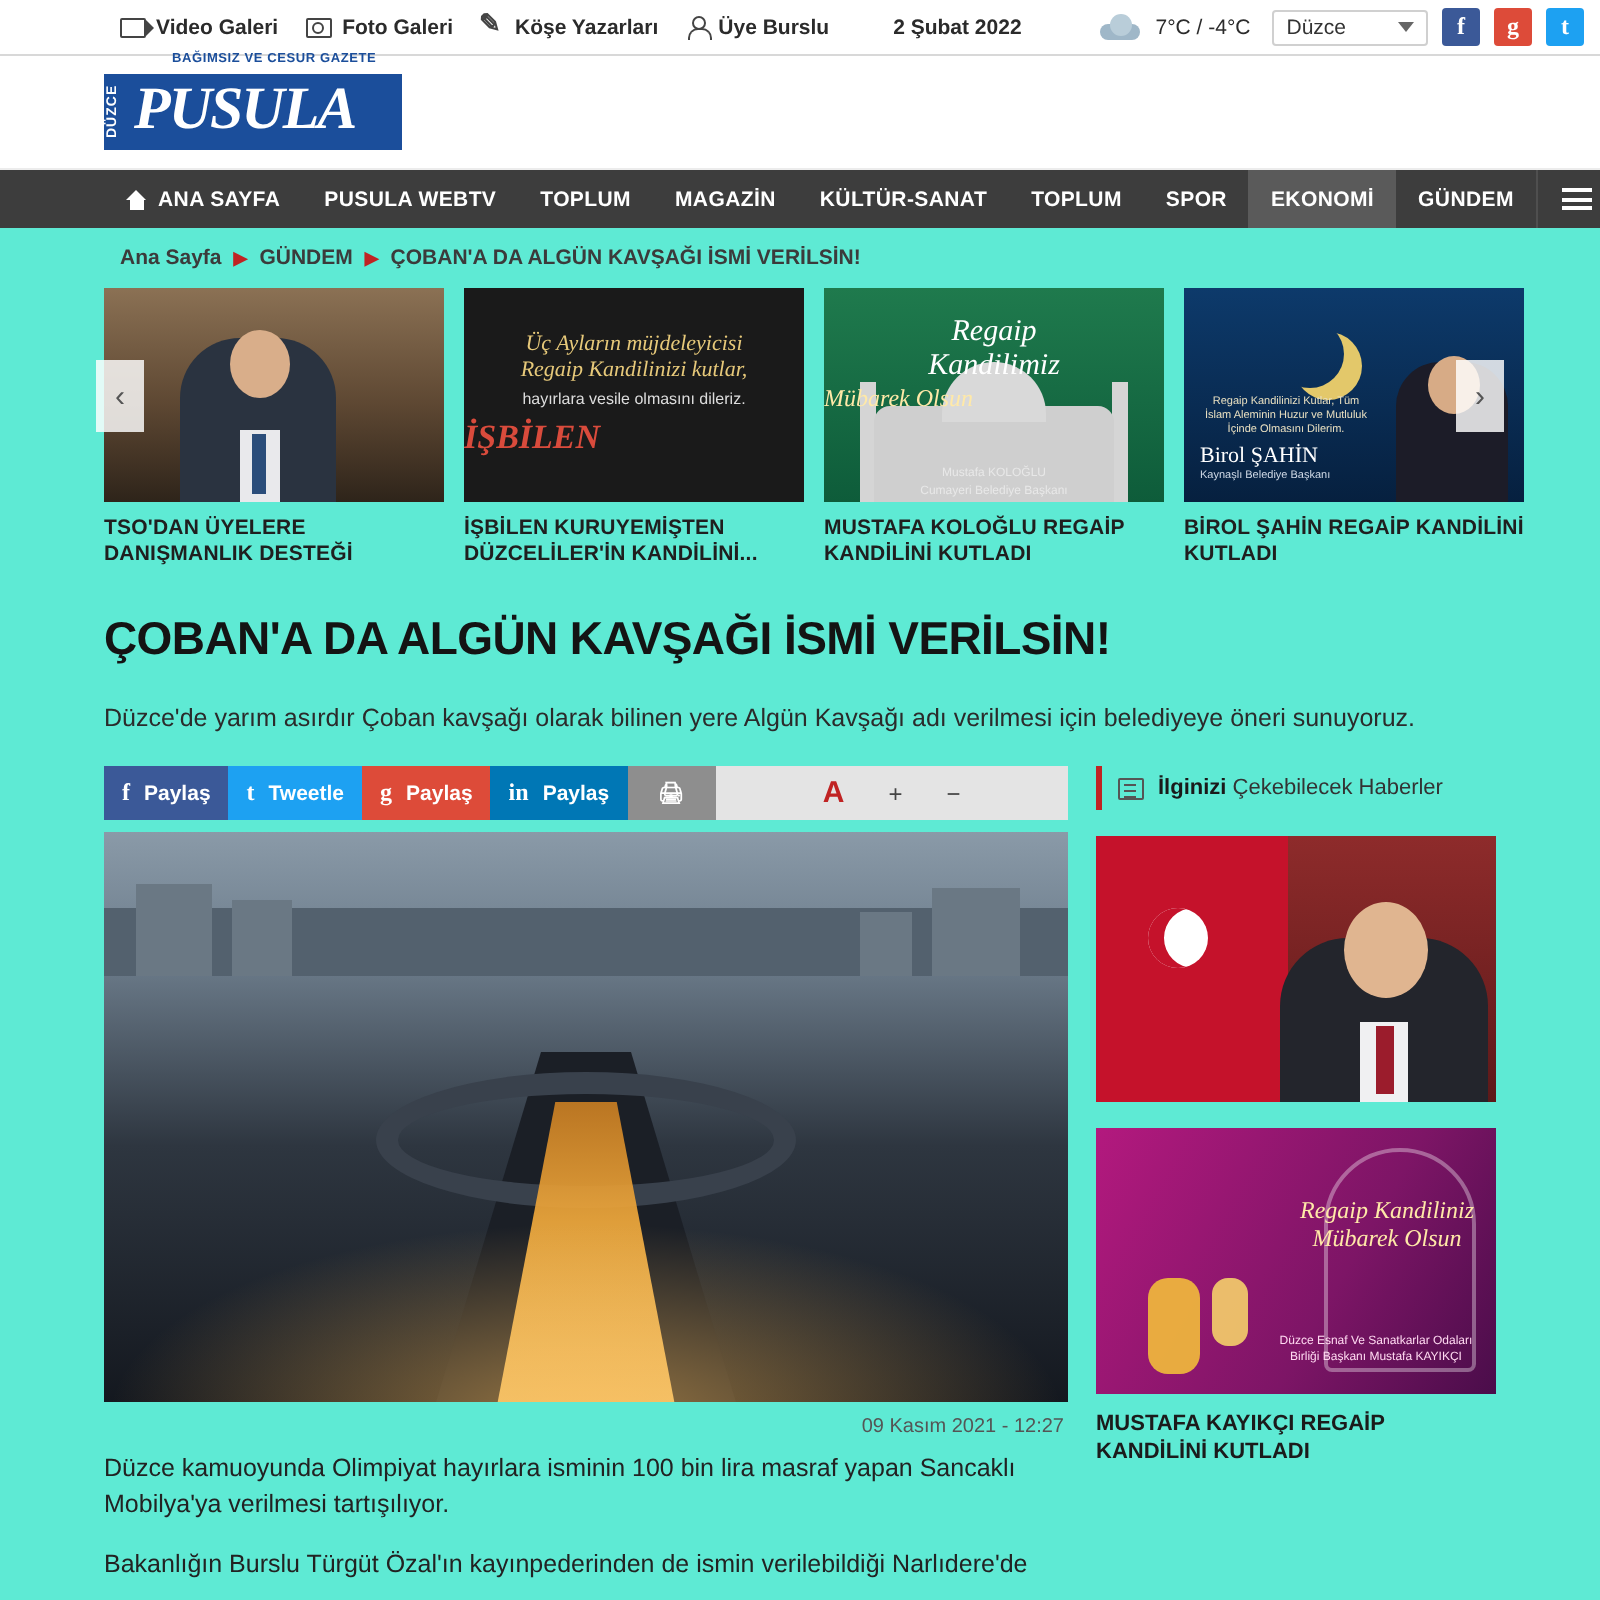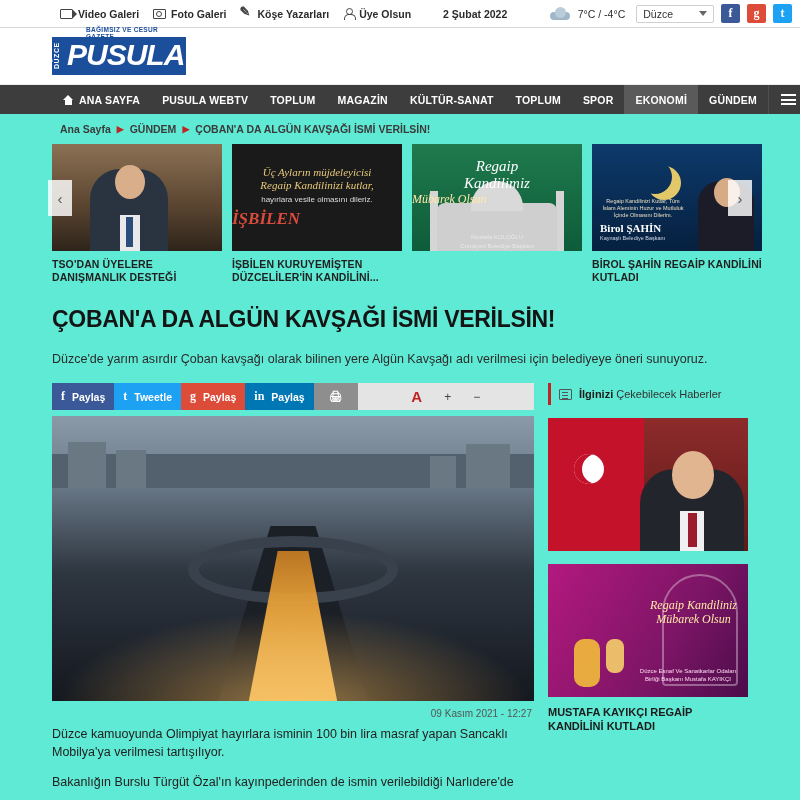--- a/index.html
+++ b/index.html
@@ -101,22 +101,22 @@
   .logo-main {
     display: flex; align-items: stretch;
   }
   .logo-duzce {
     background: #1b4e9b; color: #fff; font-size: 7px; font-weight: bold;
     writing-mode: vertical-rl; transform: rotate(180deg);
     padding: 2px 1px; letter-spacing: .5px; text-align: center; line-height: 8px;
   }
   .logo-word {
     background: #1b4e9b; color: #fff;
-    font-family: Liberation Sans, sans-serif; font-weight: bold; font-style: italic;
-    font-size: 30px; letter-spacing: -1px; padding: 1px 2px 3px 5px;
+    font-family: Liberation Serif, serif; font-weight: bold; font-style: italic;
+    font-size: 30px; letter-spacing: -1px; padding: 1px 23px 3px 5px;
   }
 
   
   .navbar {
     height: 29px; background: #3d3d3d;
     display: flex; align-items: stretch;
     padding-left: 52px; position: relative;
   }
   .nav-item {
     color: #fff; font-size: 10.5px; font-weight: bold;
@@ -285,21 +285,21 @@
   .sart2 .sub { position: absolute; left: 88px; bottom: 14px; right: 8px; text-align: center; color: #ffd9f1; font-size: 6px; line-height: 8px; }
 
   .thumb-text-lines { position: absolute; inset: 0; display: flex; flex-direction: column; justify-content: center; }
   .tl1 { color: #e7c97a; font-family: "Liberation Serif", serif; font-style: italic; font-size: 11px; line-height: 13px; text-align: center; }
   .tl2 { color: #ddd; font-size: 8px; line-height: 11px; text-align: center; margin-top: 2px; }
   .tl3 { color: #d94b3c; font-family: "Liberation Serif", serif; font-weight: bold; font-style: italic; font-size: 17px; margin-top: 4px; }
   .g1 { color: #fff; font-family: "Liberation Serif", serif; font-style: italic; font-size: 15px; line-height: 17px; text-align: center; }
   .g2 { color: #ffe9a8; font-family: "Liberation Serif", serif; font-style: italic; font-size: 12px; }
   .g3 { color: #e8e8e8; font-size: 6px; margin-top: 26px; text-align: center; line-height: 8px; }
   .b1 { color: #e8dfc0; font-size: 5.5px; line-height: 7px; text-align: center; width: 86px; }
-  .b2 { color: #fff; font-family: "Liberation Serif", serif; font-weight: bold; font-size: 11px; margin-top: 3px; }
+  .b2 { color: #fff; font-family: "Liberation Serif", serif; font-weight: normal; font-size: 11px; margin-top: 3px; }
   .b3 { color: #cfd9e6; font-size: 5.5px; margin-top: 1px; }
 </style>
 </head>
 <body>
 
 <div class="page">
 
   <div class="topbar">
     <div class="topbar-left">
       <div class="tb-item">
@@ -309,21 +309,21 @@
       <div class="tb-item">
         <span class="tb-icon photo"></span>
         <span>Foto Galeri</span>
       </div>
       <div class="tb-item">
         <span class="tb-icon pen"></span>
         <span>Köşe Yazarları</span>
       </div>
       <div class="tb-item">
         <span class="tb-icon user"></span>
-        <span>Üye Olsun</span>
+        <span>Üye Burslu</span>
       </div>
       <div class="tb-date">2 Şubat 2022</div>
     </div>
     <div class="topbar-right">
       <div class="weather">
         <span class="cloud-icon"></span>
         <span>7°C / -4°C</span>
       </div>
       <div class="city-select">
         <span>Düzce</span>
@@ -409,20 +409,21 @@
           <div class="mosque"></div>
           <div class="dome"></div>
         <div class="thumb-text-lines" style="justify-content:flex-start;padding-top:14px;">
           <div class="g1">Regaip</div>
           <div class="g1">Kandilimiz</div>
           <div class="g2">Mübarek Olsun</div>
           <div class="g3">Mustafa KOLOĞLU</div>
           <div class="g3" style="margin-top:1px">Cumayeri Belediye Başkanı</div>
         </div>
       </div>
+      <div class="slide-title">MUSTAFA KOLOĞLU REGAİP KANDİLİNİ KUTLADI</div>
     </div>
 
     <div class="slide-card">
       <div class="slide-thumb art4">
         <div class="moon"></div>
           <div class="man"></div>
           <div class="mhead"></div>
         <div class="thumb-text-lines" style="align-items:flex-start;padding-left:8px;justify-content:flex-end;padding-bottom:10px;">
           <div class="b1">Regaip Kandilinizi Kutlar, Tüm İslam Aleminin Huzur ve Mutluluk İçinde Olmasını Dilerim.</div>
           <div class="b2">Birol ŞAHİN</div>

